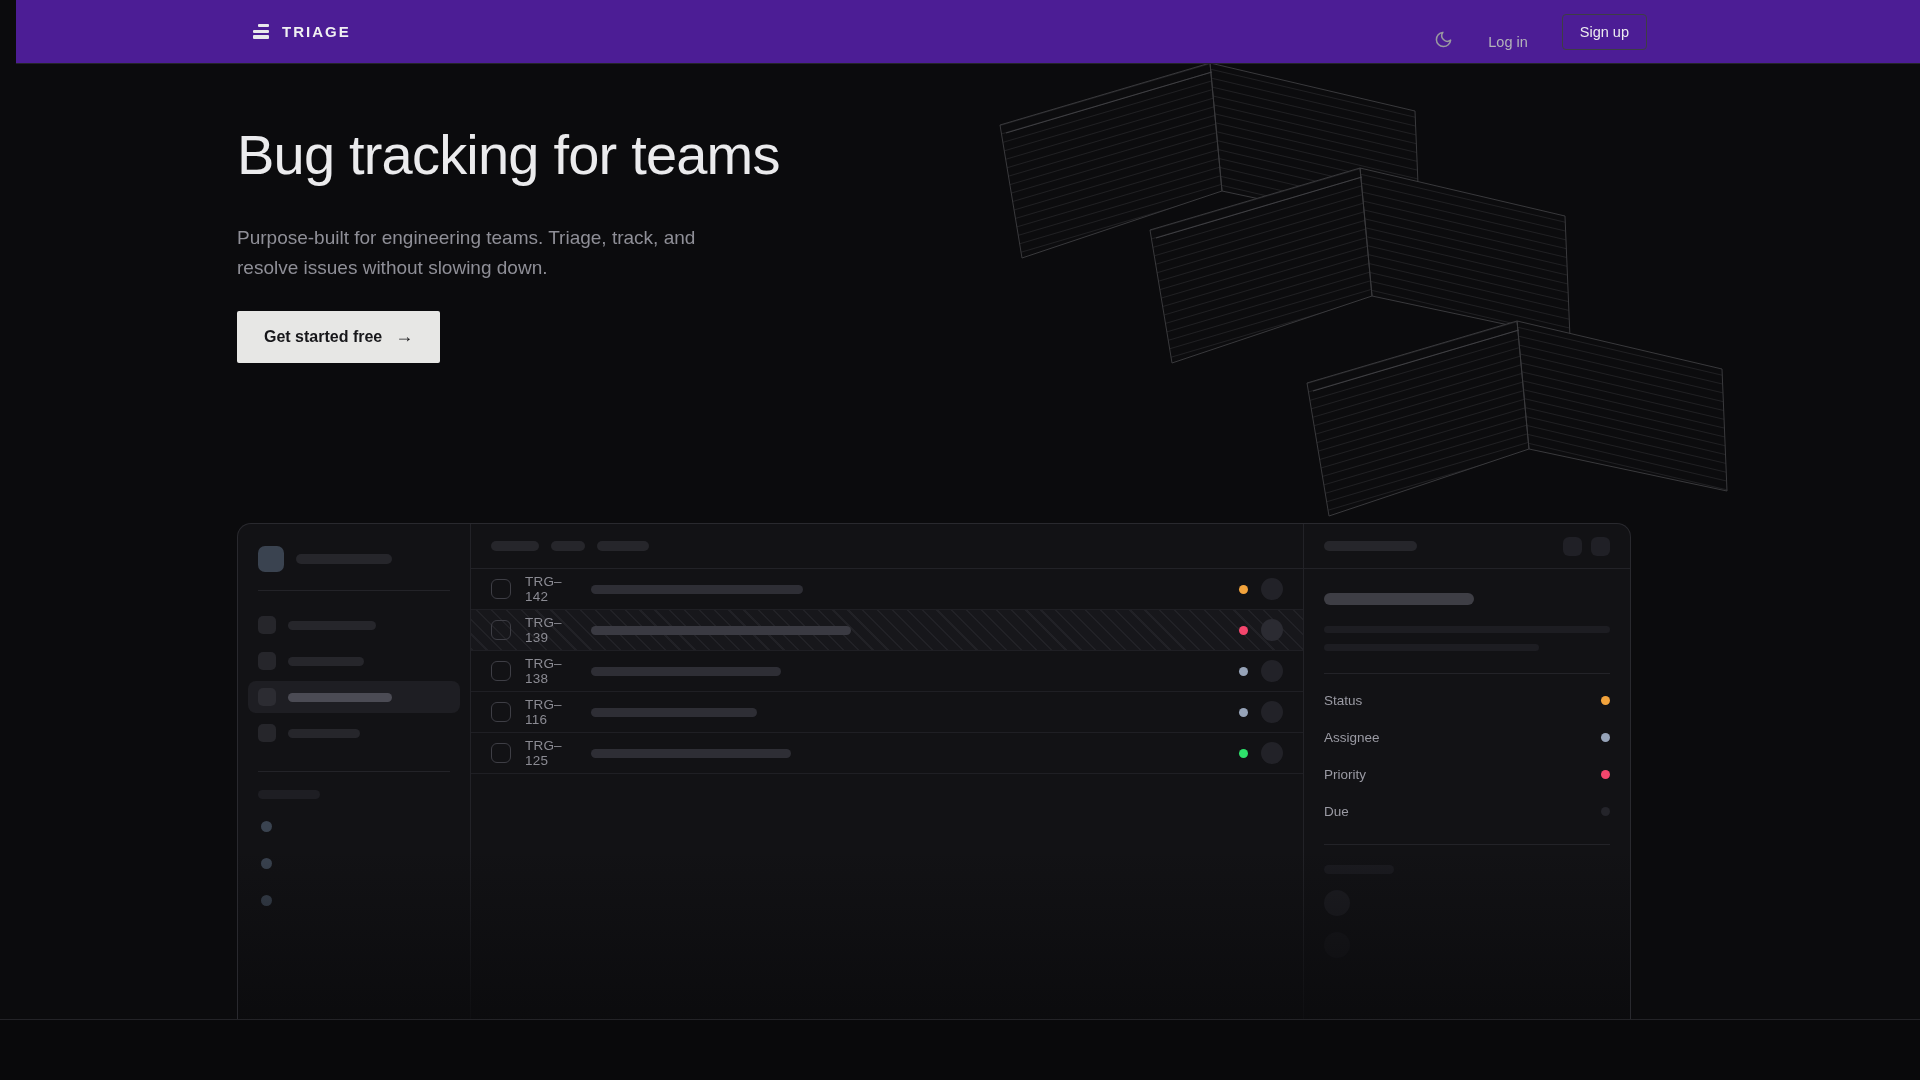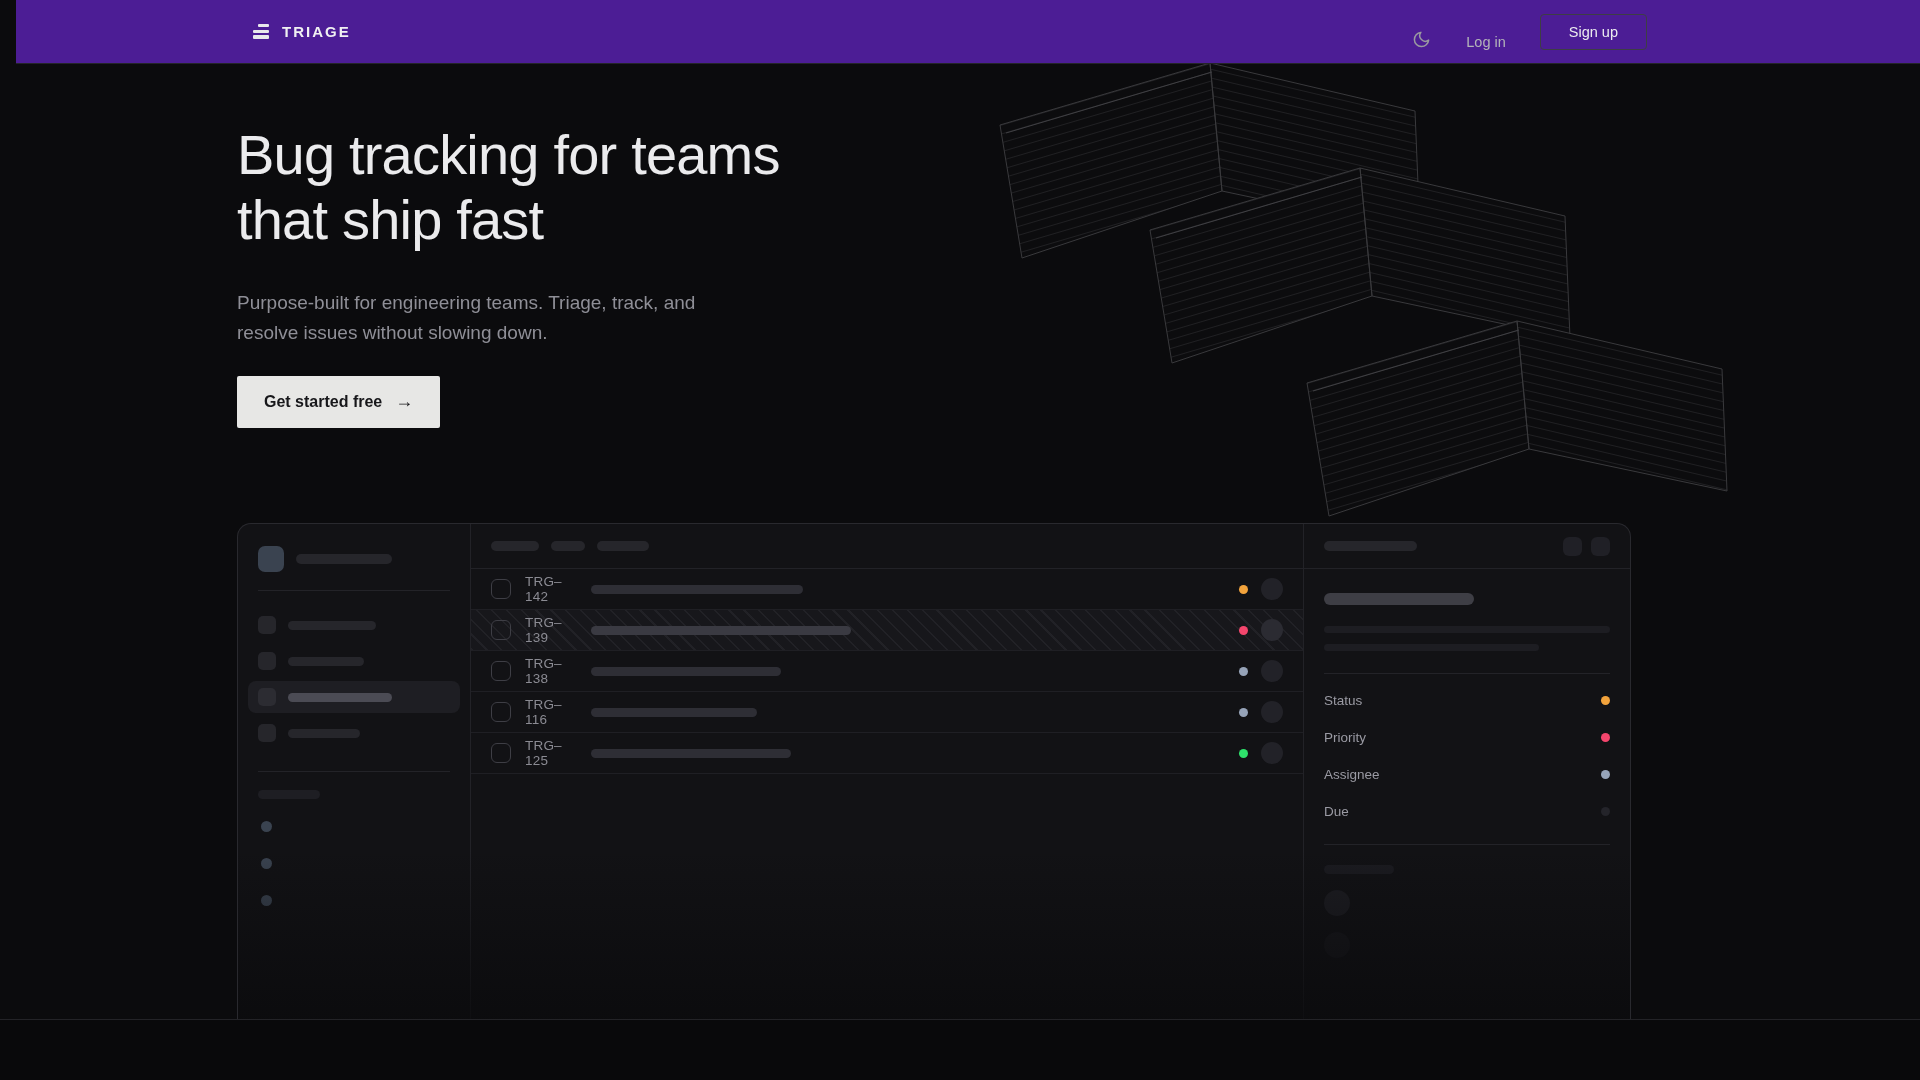--- a/index.html
+++ b/index.html
@@ -24,21 +24,21 @@
   .logo-icon { display:flex; flex-direction:column; gap:2.5px; width:17px; }
   .logo-icon .b1 { width:11px; height:3px; margin-left:5px; background:#e9e9ec; border-radius:1px; }
   .logo-icon .b2 { width:16px; height:3px; background:#e9e9ec; border-radius:1px; }
   .logo-icon .b3 { width:16px; height:4px; background:#e9e9ec; border-radius:1px; }
   .brand-name { font-size:15px; font-weight:700; letter-spacing:2px; color:#f0f0f2; }
   .nav-right { margin-left:auto; display:flex; align-items:flex-end; gap:34px; }
   .theme-toggle { width:20px; height:20px; cursor:pointer; display:flex; align-items:center; }
   .login-link { font-size:14.5px; color:#b3b3b9; cursor:pointer; }
   .signup-btn {
     font-size:14.5px; color:#ececef; background:transparent;
-    border:1px solid #3e3e44; border-radius:4px; padding:9px 28px; cursor:pointer;
+    border:1px solid #3e3e44; border-radius:4px; padding:9px 17px; cursor:pointer;
     font-family:inherit;
   }
 
   
   .decor { position:absolute; left:995px; top:53px; z-index:1; opacity:.9; }
 
   
   .hero { position:absolute; left:237px; top:122px; z-index:2; }
   .hero h1 {
     font-size:56px; line-height:65px; font-weight:500; letter-spacing:-0.8px;
@@ -184,21 +184,20 @@
       </span>
       <span class="login-link">Log in</span>
       <button class="signup-btn">Sign up</button>
     </div>
   </div>
 </header>
 
 <section class="hero">
   <h1>
     <span>Bug tracking for teams</span><br>
-    <span>that ship fast</span>
   </h1>
   <p>Purpose-built for engineering teams. Triage, track, and resolve issues without slowing down.</p>
   <button class="cta-btn">
     <span>Get started free</span>
     <span class="cta-arrow">→</span>
   </button>
 </section>
 
 <div class="mockup">
 
@@ -307,26 +306,26 @@
       <div class="p-title"></div>
       <div class="p-desc1"></div>
       <div class="p-desc2"></div>
       <hr>
       <div id="panel-fields">
           <div class="p-field">
             <div class="p-label">Status</div>
             <div class="p-dot" style="background: rgb(242, 163, 60);"></div>
           </div>
           <div class="p-field">
+            <div class="p-label">Assignee</div>
+            <div class="p-dot" style="background: rgb(150, 163, 184);"></div>
+          </div>
+          <div class="p-field">
             <div class="p-label">Priority</div>
             <div class="p-dot" style="background: rgb(244, 70, 109);"></div>
-          </div>
-          <div class="p-field">
-            <div class="p-label">Assignee</div>
-            <div class="p-dot" style="background: rgb(150, 163, 184);"></div>
           </div>
           <div class="p-field">
             <div class="p-label">Due</div>
             <div class="p-dot" style="background: rgb(36, 36, 42);"></div>
           </div>
         </div>
       <hr style="margin-top:14px;">
       <div class="p-section-pill"></div>
       <div class="p-circle"></div>
       <div class="p-circle fade"></div>

